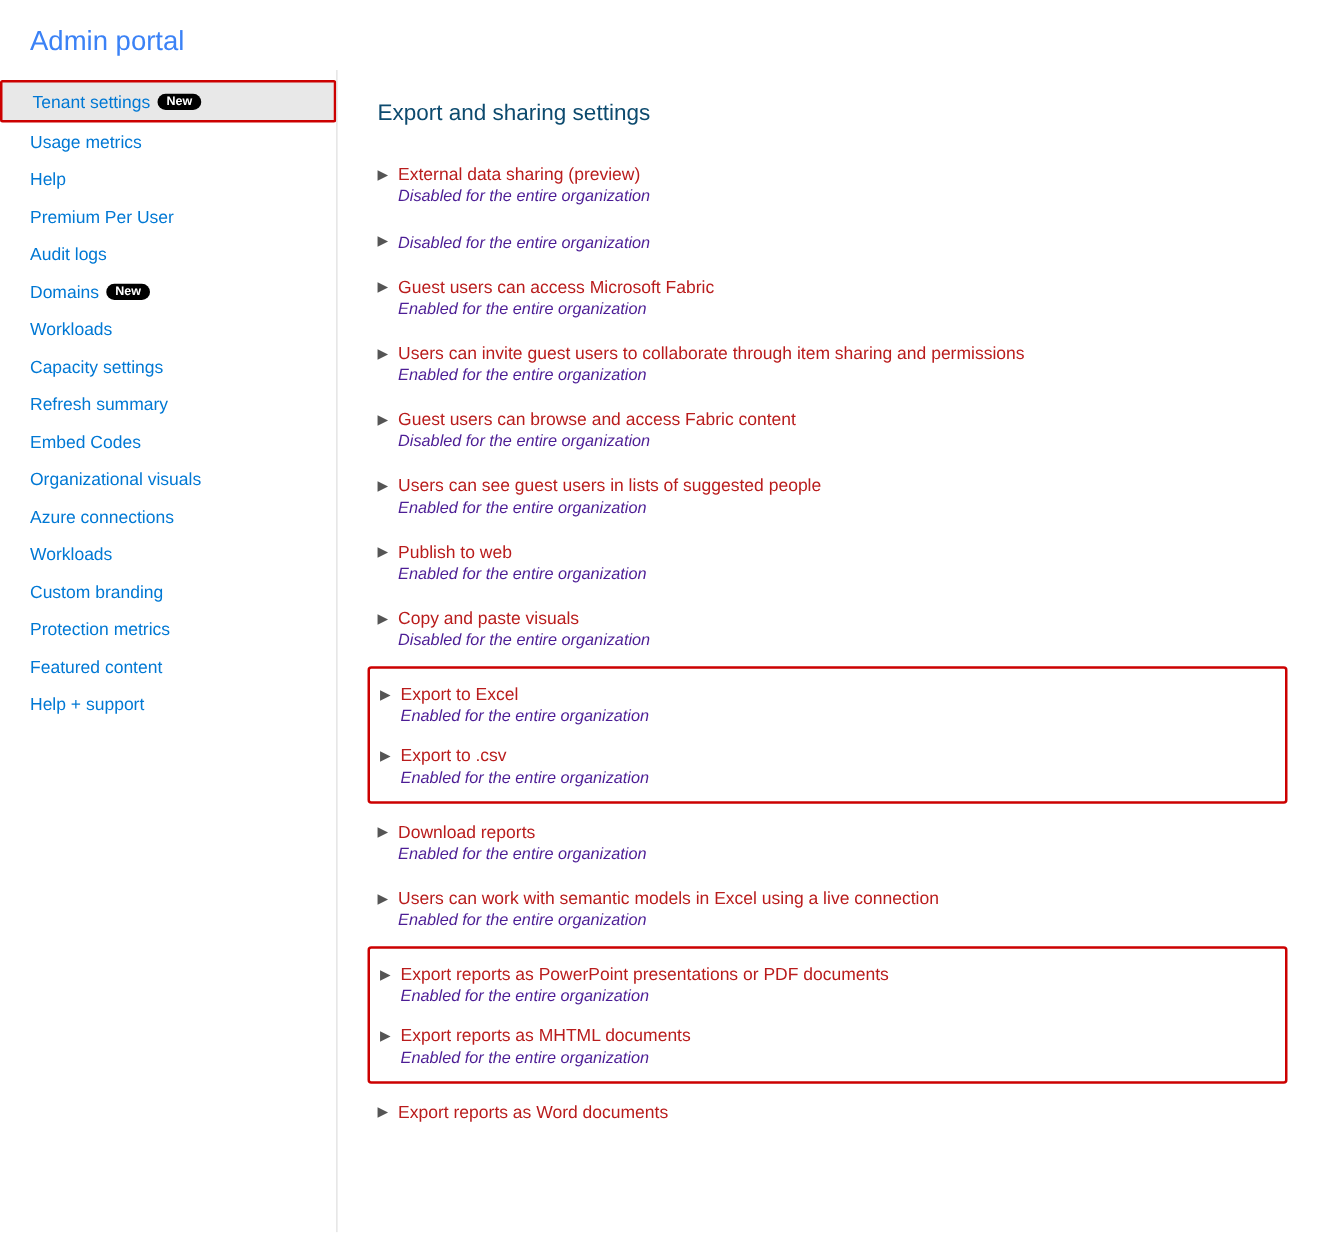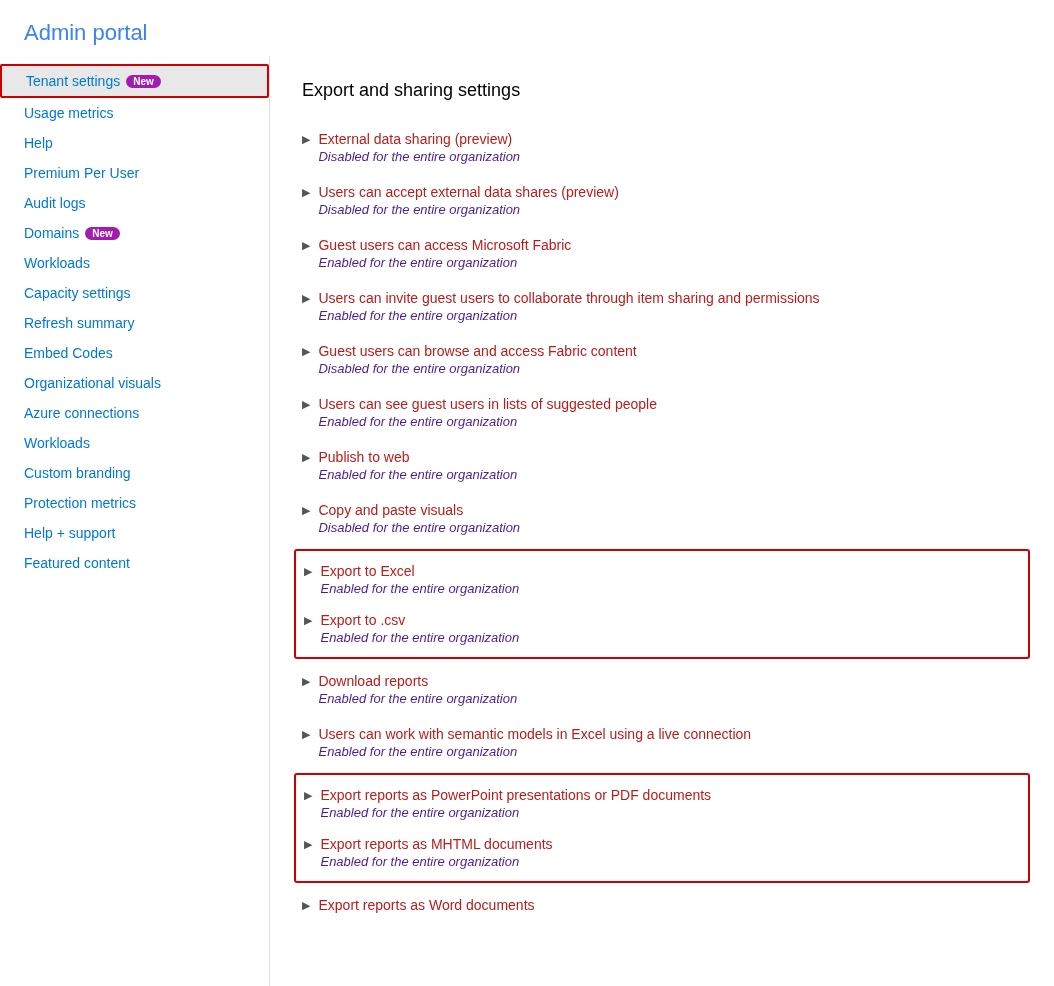--- a/index.html
+++ b/index.html
@@ -46,38 +46,38 @@
     .sidebar-item.active {
       background: #e8e8e8;
       border: 2px solid #c00;
       border-radius: 2px;
       color: #0078d4;
       font-weight: 500;
     }
     .sidebar-item.indented {
     }
     .badge-new {
-      background: #a21caf;
+      background: #000000;
       color: #fff;
       font-size: 10px;
       font-weight: 600;
       border-radius: 10px;
       padding: 1px 7px;
       display: inline-block;
     }
     
     .main {
       flex: 1;
       overflow-y: auto;
       padding: 24px 32px;
     }
     .section-title {
       font-size: 18px;
       font-weight: 400;
-      color: #000000;
+      color: #0c4a6e;
       margin-bottom: 20px;
     }
     .settings-list {
       display: flex;
       flex-direction: column;
       gap: 0;
     }
     .setting-item {
       padding: 10px 0;
       border-bottom: none;
@@ -165,45 +165,44 @@
       <div class="sidebar-item">
         <span>Workloads</span>
       </div>
       <div class="sidebar-item">
         <span>Custom branding</span>
       </div>
       <div class="sidebar-item">
         <span>Protection metrics</span>
       </div>
       <div class="sidebar-item">
+        <span>Featured content</span>
+      </div>
+      <div class="sidebar-item">
         <span>Help + support</span>
-      </div>
-      <div class="sidebar-item">
-        <span>Featured content</span>
       </div>
     </nav>
 
   <main class="main">
     <div class="section-title">Export and sharing settings</div>
     <div class="settings-list">
 
     <div class="setting-item">
           <div class="setting-row">
             <span class="chevron-icon">▶</span>
             <div class="setting-text">
               <div class="setting-label">External data sharing (preview)</div>
               <div class="setting-status">Disabled for the entire organization</div>
             </div>
           </div>
         </div>
         <div class="setting-item">
           <div class="setting-row">
             <span class="chevron-icon">▶</span>
             <div class="setting-text">
-              <div class="setting-label">Users can accept external data shares (preview)</div>
               <div class="setting-status">Disabled for the entire organization</div>
             </div>
           </div>
         </div>
         <div class="setting-item">
           <div class="setting-row">
             <span class="chevron-icon">▶</span>
             <div class="setting-text">
               <div class="setting-label">Guest users can access Microsoft Fabric</div>
               <div class="setting-status">Enabled for the entire organization</div>

